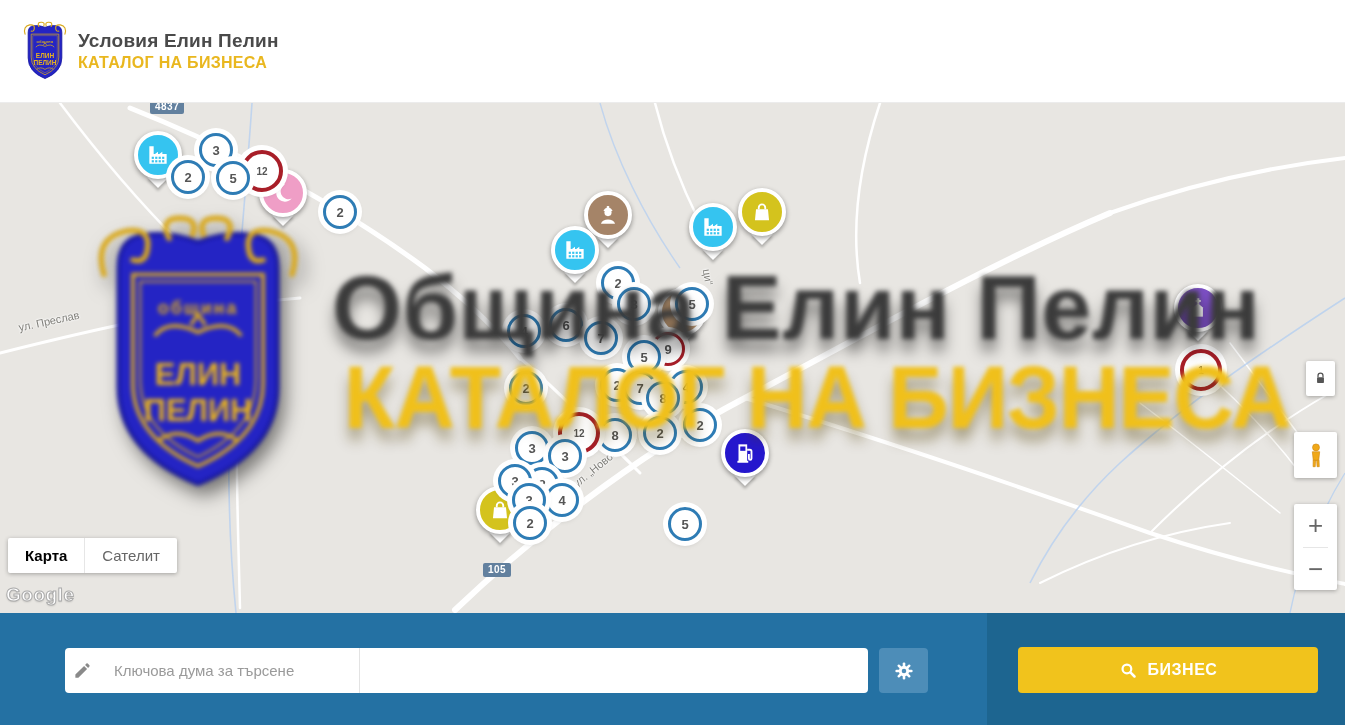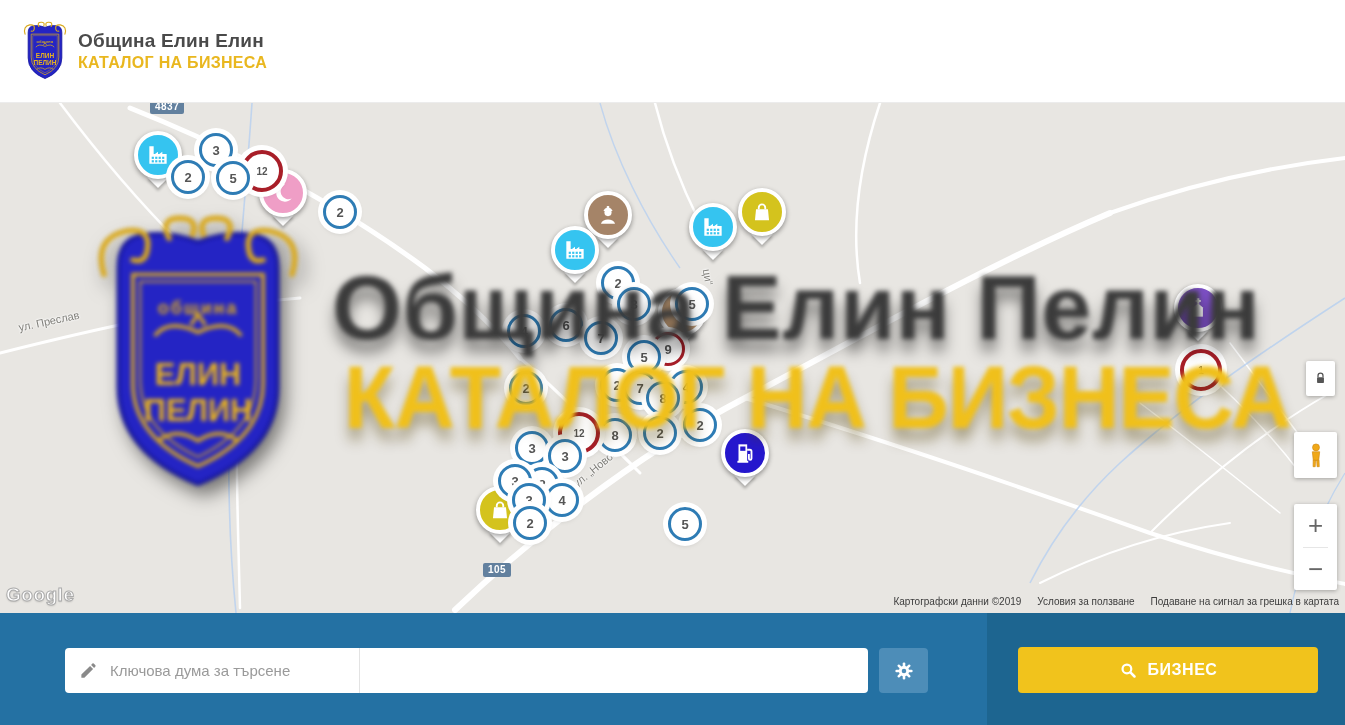--- a/index.html
+++ b/index.html
@@ -98,21 +98,21 @@
   .zoom-btn { flex:1; display:flex; align-items:center; justify-content:center; font-size:26px; color:#666; cursor:pointer; line-height:1; }
   .zoom-divider { height:1px; background:#e6e6e6; margin:0 9px; }
   
   .searchbar { position:relative; width:1345px; height:112px; background:#2471a3; }
   .searchbar-right { position:absolute; right:0; top:0; width:358px; height:112px; background:#1d6590; }
   .search-group {
     position:absolute; left:65px; top:35px; width:803px; height:45px;
     background:#fff; border-radius:4px; display:flex; align-items:stretch; z-index:2;
   }
   .sg-section { display:flex; align-items:center; position:relative; }
-  .sg-keyword { width:295px; border-right:1px solid #e3e3e3; padding-left:14px; gap:10px; }
+  .sg-keyword { width:295px; border-right:1px solid #e3e3e3; padding-left:8px; gap:20px; }
   .sg-keyword svg { width:19px; height:19px; flex:none; }
   .sg-keyword input { border:none; outline:none; font-size:15px; color:#555; width:230px; font-family:inherit; background:transparent; }
   .sg-keyword input::placeholder { color:#9a9a9a; }
   .sg-select { padding:0 14px; color:#9a9a9a; font-size:15px; cursor:pointer; }
   .sg-category { width:252px; border-right:1px solid #e3e3e3; }
   .sg-location { width:256px; }
   .caret {
     position:absolute; right:16px; top:50%; margin-top:-3px; width:0; height:0;
     border-left:5px solid transparent; border-right:5px solid transparent; border-top:6px solid #8b8b8b;
   }
@@ -148,21 +148,21 @@
   <text x="60" y="56" text-anchor="middle" font-size="10" font-weight="bold" fill="#d9a91e" letter-spacing="1" font-family="Liberation Sans, sans-serif">община</text>
   <g fill="none" stroke="#d9a91e" stroke-width="2">
     <path d="M36 68 Q44 58 60 66 Q76 58 84 68"></path>
     <path d="M56 62 L60 56 L64 62"></path>
   </g>
   <text x="60" y="95" text-anchor="middle" font-size="17" font-weight="bold" fill="#e8b31d" font-family="Liberation Sans, sans-serif">ЕЛИН</text>
   <text x="60" y="115" text-anchor="middle" font-size="17" font-weight="bold" fill="#e8b31d" font-family="Liberation Sans, sans-serif">ПЕЛИН</text>
   <path d="M38 126 Q48 118 60 126 Q72 118 82 126" fill="none" stroke="#d9a91e" stroke-width="2"></path>
 </svg></div>
     <div class="brand-text">
-      <div class="brand-title">Община Елин Елин</div>
+      <div class="brand-title">Условия Елин Пелин</div>
       <div class="brand-subtitle">КАТАЛОГ НА БИЗНЕСА</div>
     </div>
   </div>
 </header>
 
 <div class="map">
   <svg class="map-roads" width="1345" height="510" viewBox="0 0 1345 510">
     <g stroke="#ffffff" fill="none" stroke-linecap="round">
       <path d="M130 5 C230 45 330 95 425 165 C470 200 500 230 520 255" stroke-width="5"></path>
       <path d="M455 507 C520 445 630 355 745 295 C850 240 980 165 1110 110" stroke-width="6"></path>
@@ -204,28 +204,27 @@
     <path d="M36 68 Q44 58 60 66 Q76 58 84 68"></path>
     <path d="M56 62 L60 56 L64 62"></path>
   </g>
   <text x="60" y="95" text-anchor="middle" font-size="17" font-weight="bold" fill="#e8b31d" font-family="Liberation Sans, sans-serif">ЕЛИН</text>
   <text x="60" y="115" text-anchor="middle" font-size="17" font-weight="bold" fill="#e8b31d" font-family="Liberation Sans, sans-serif">ПЕЛИН</text>
   <path d="M38 126 Q48 118 60 126 Q72 118 82 126" fill="none" stroke="#d9a91e" stroke-width="2"></path>
 </svg></div>
   <div class="wm-title">Община Елин Пелин</div>
   <div class="wm-subtitle">КАТАЛОГ НА БИЗНЕСА</div>
 
+  <div class="maptype">
+    <div class="maptype-btn active">Карта</div>
+    <div class="maptype-btn inactive">Сателит</div>
+  </div>
 
   <div class="google-logo">Google</div>
 
-  <div class="attribution">
-    <span>Картографски данни ©2019</span>
-    <span>Условия за ползване</span>
-    <span>Подаване на сигнал за грешка в картата</span>
-  </div>
 
   <div class="ctl ctl-lock">
     <svg viewBox="0 0 24 24" width="15" height="19">
       <path fill="none" stroke="#555" stroke-width="2" d="M8 10 V7.5 a4 4 0 0 1 8 0 V10"></path>
       <rect x="6.5" y="10" width="11" height="9" rx="1.2" fill="#555"></rect>
     </svg>
   </div>
 
   <div class="ctl ctl-pegman">
     <svg viewBox="0 0 24 24" width="26" height="32">

